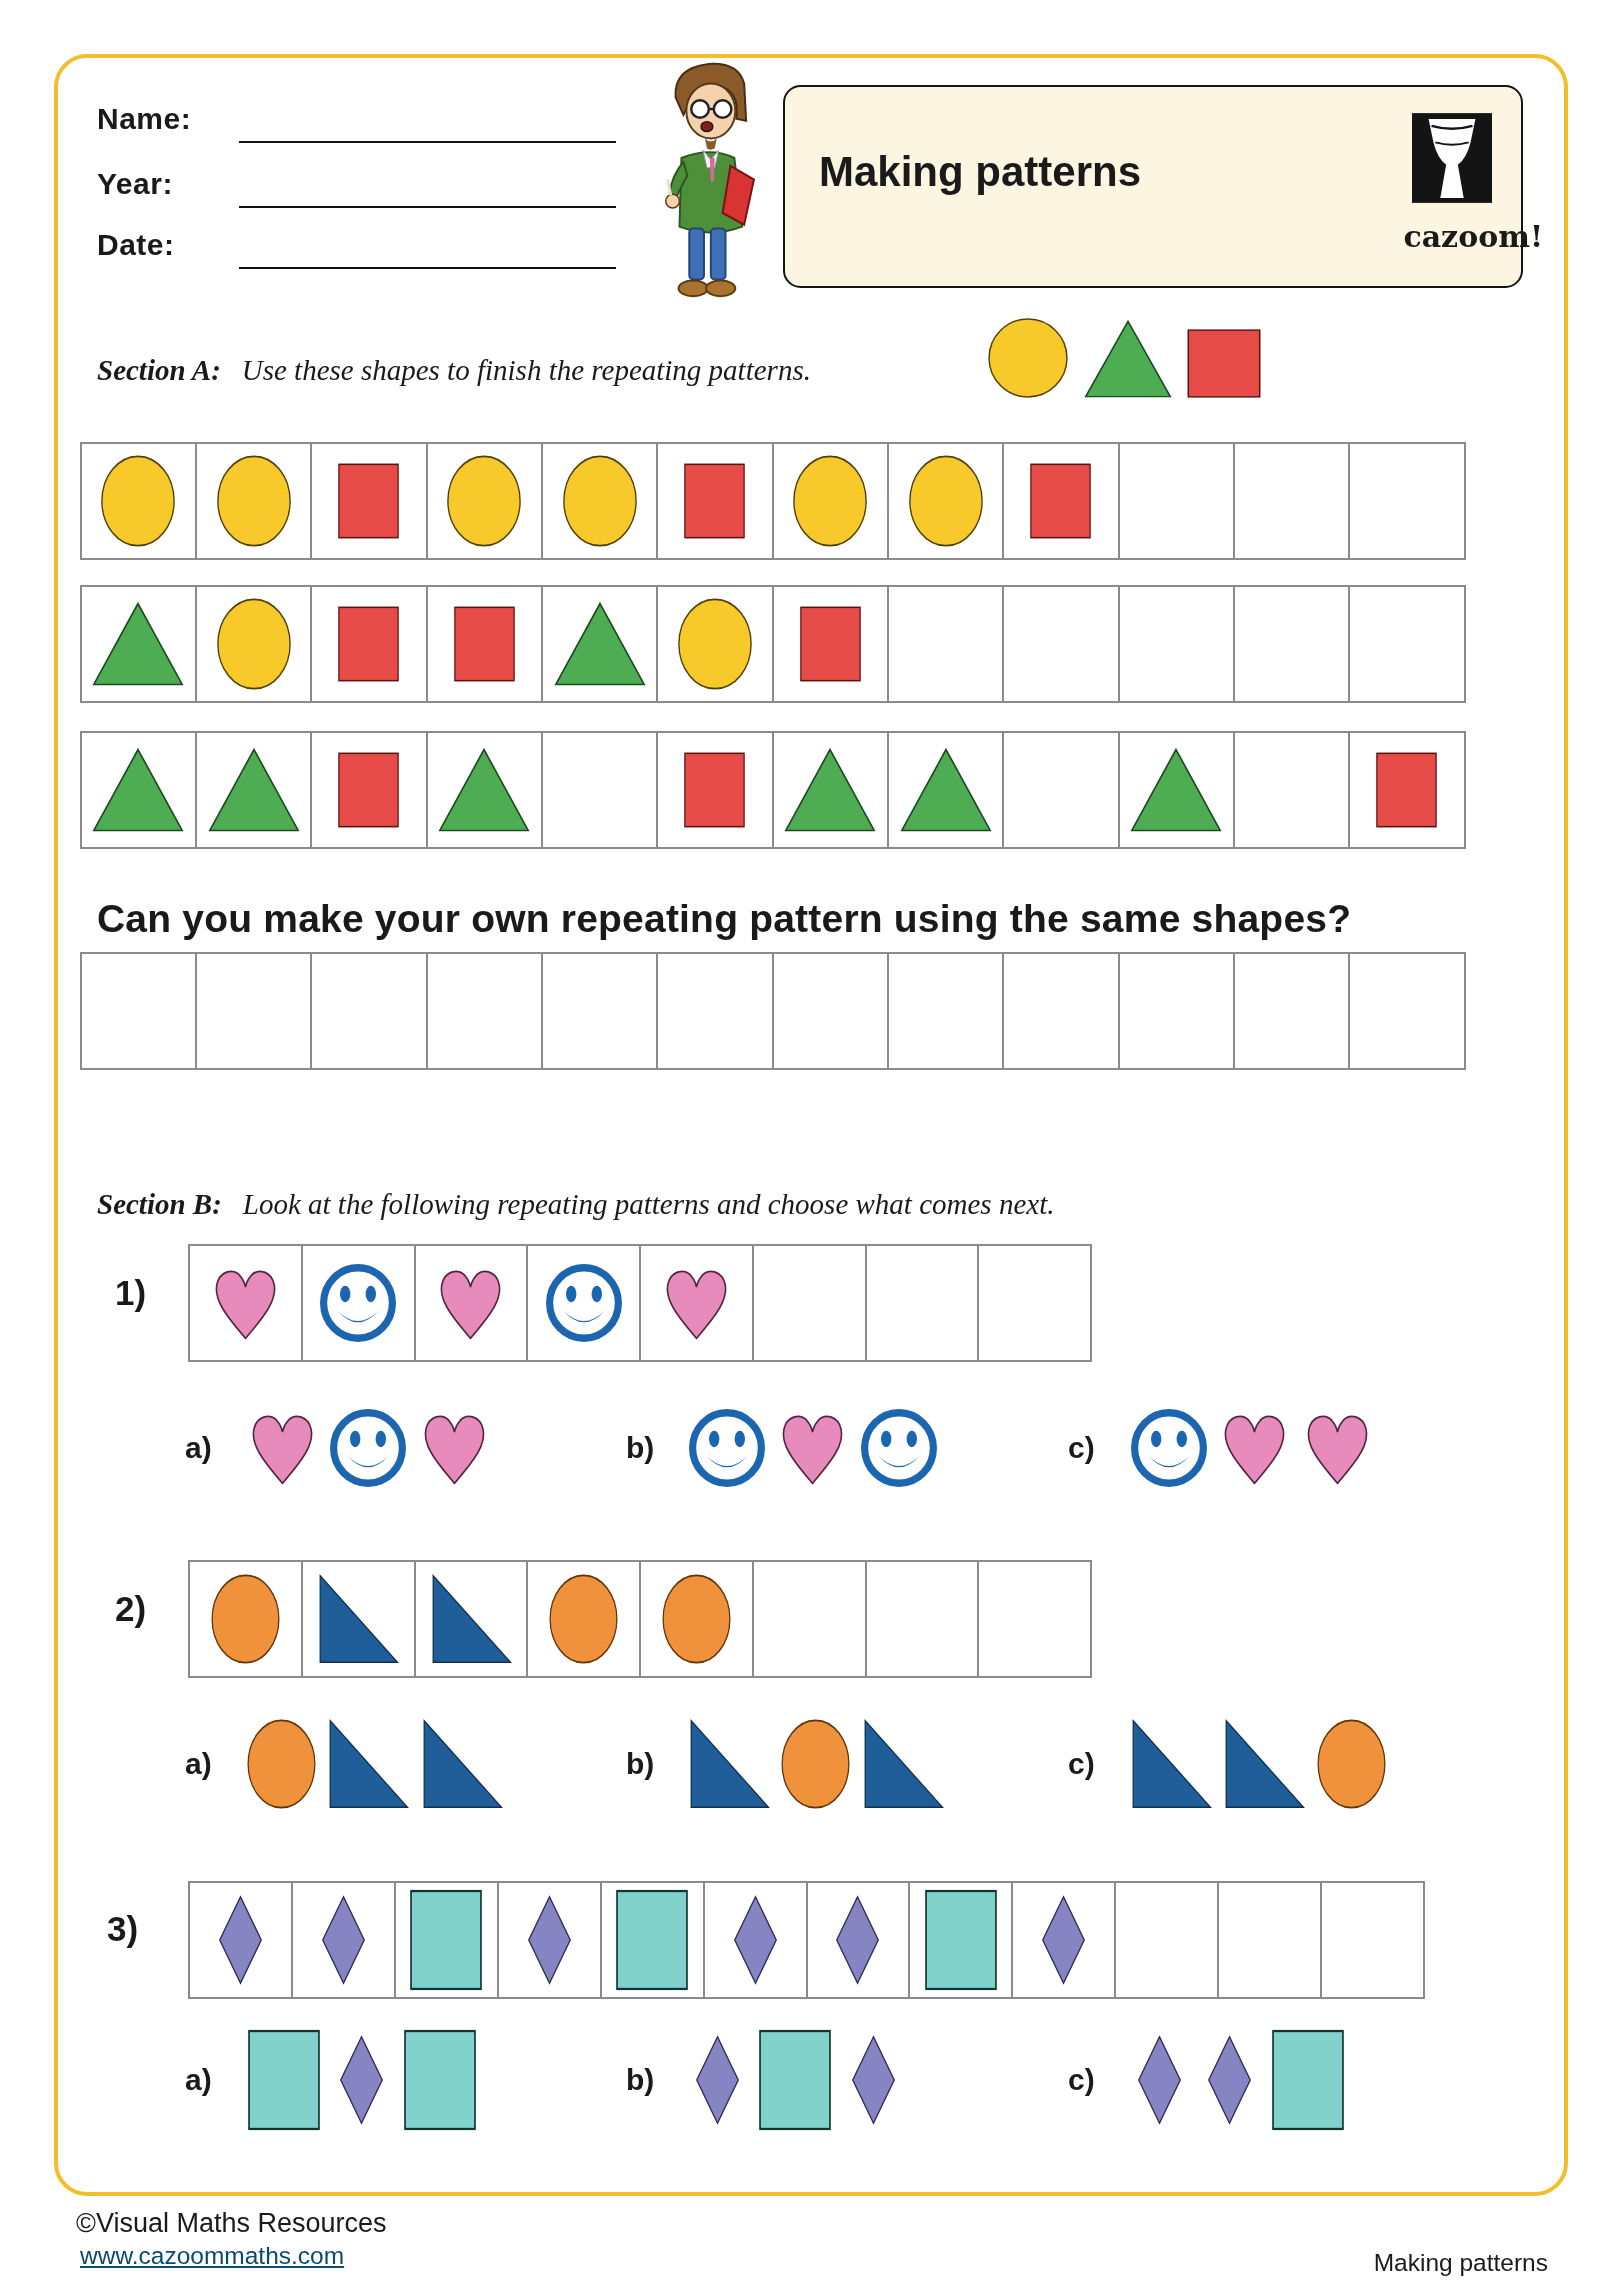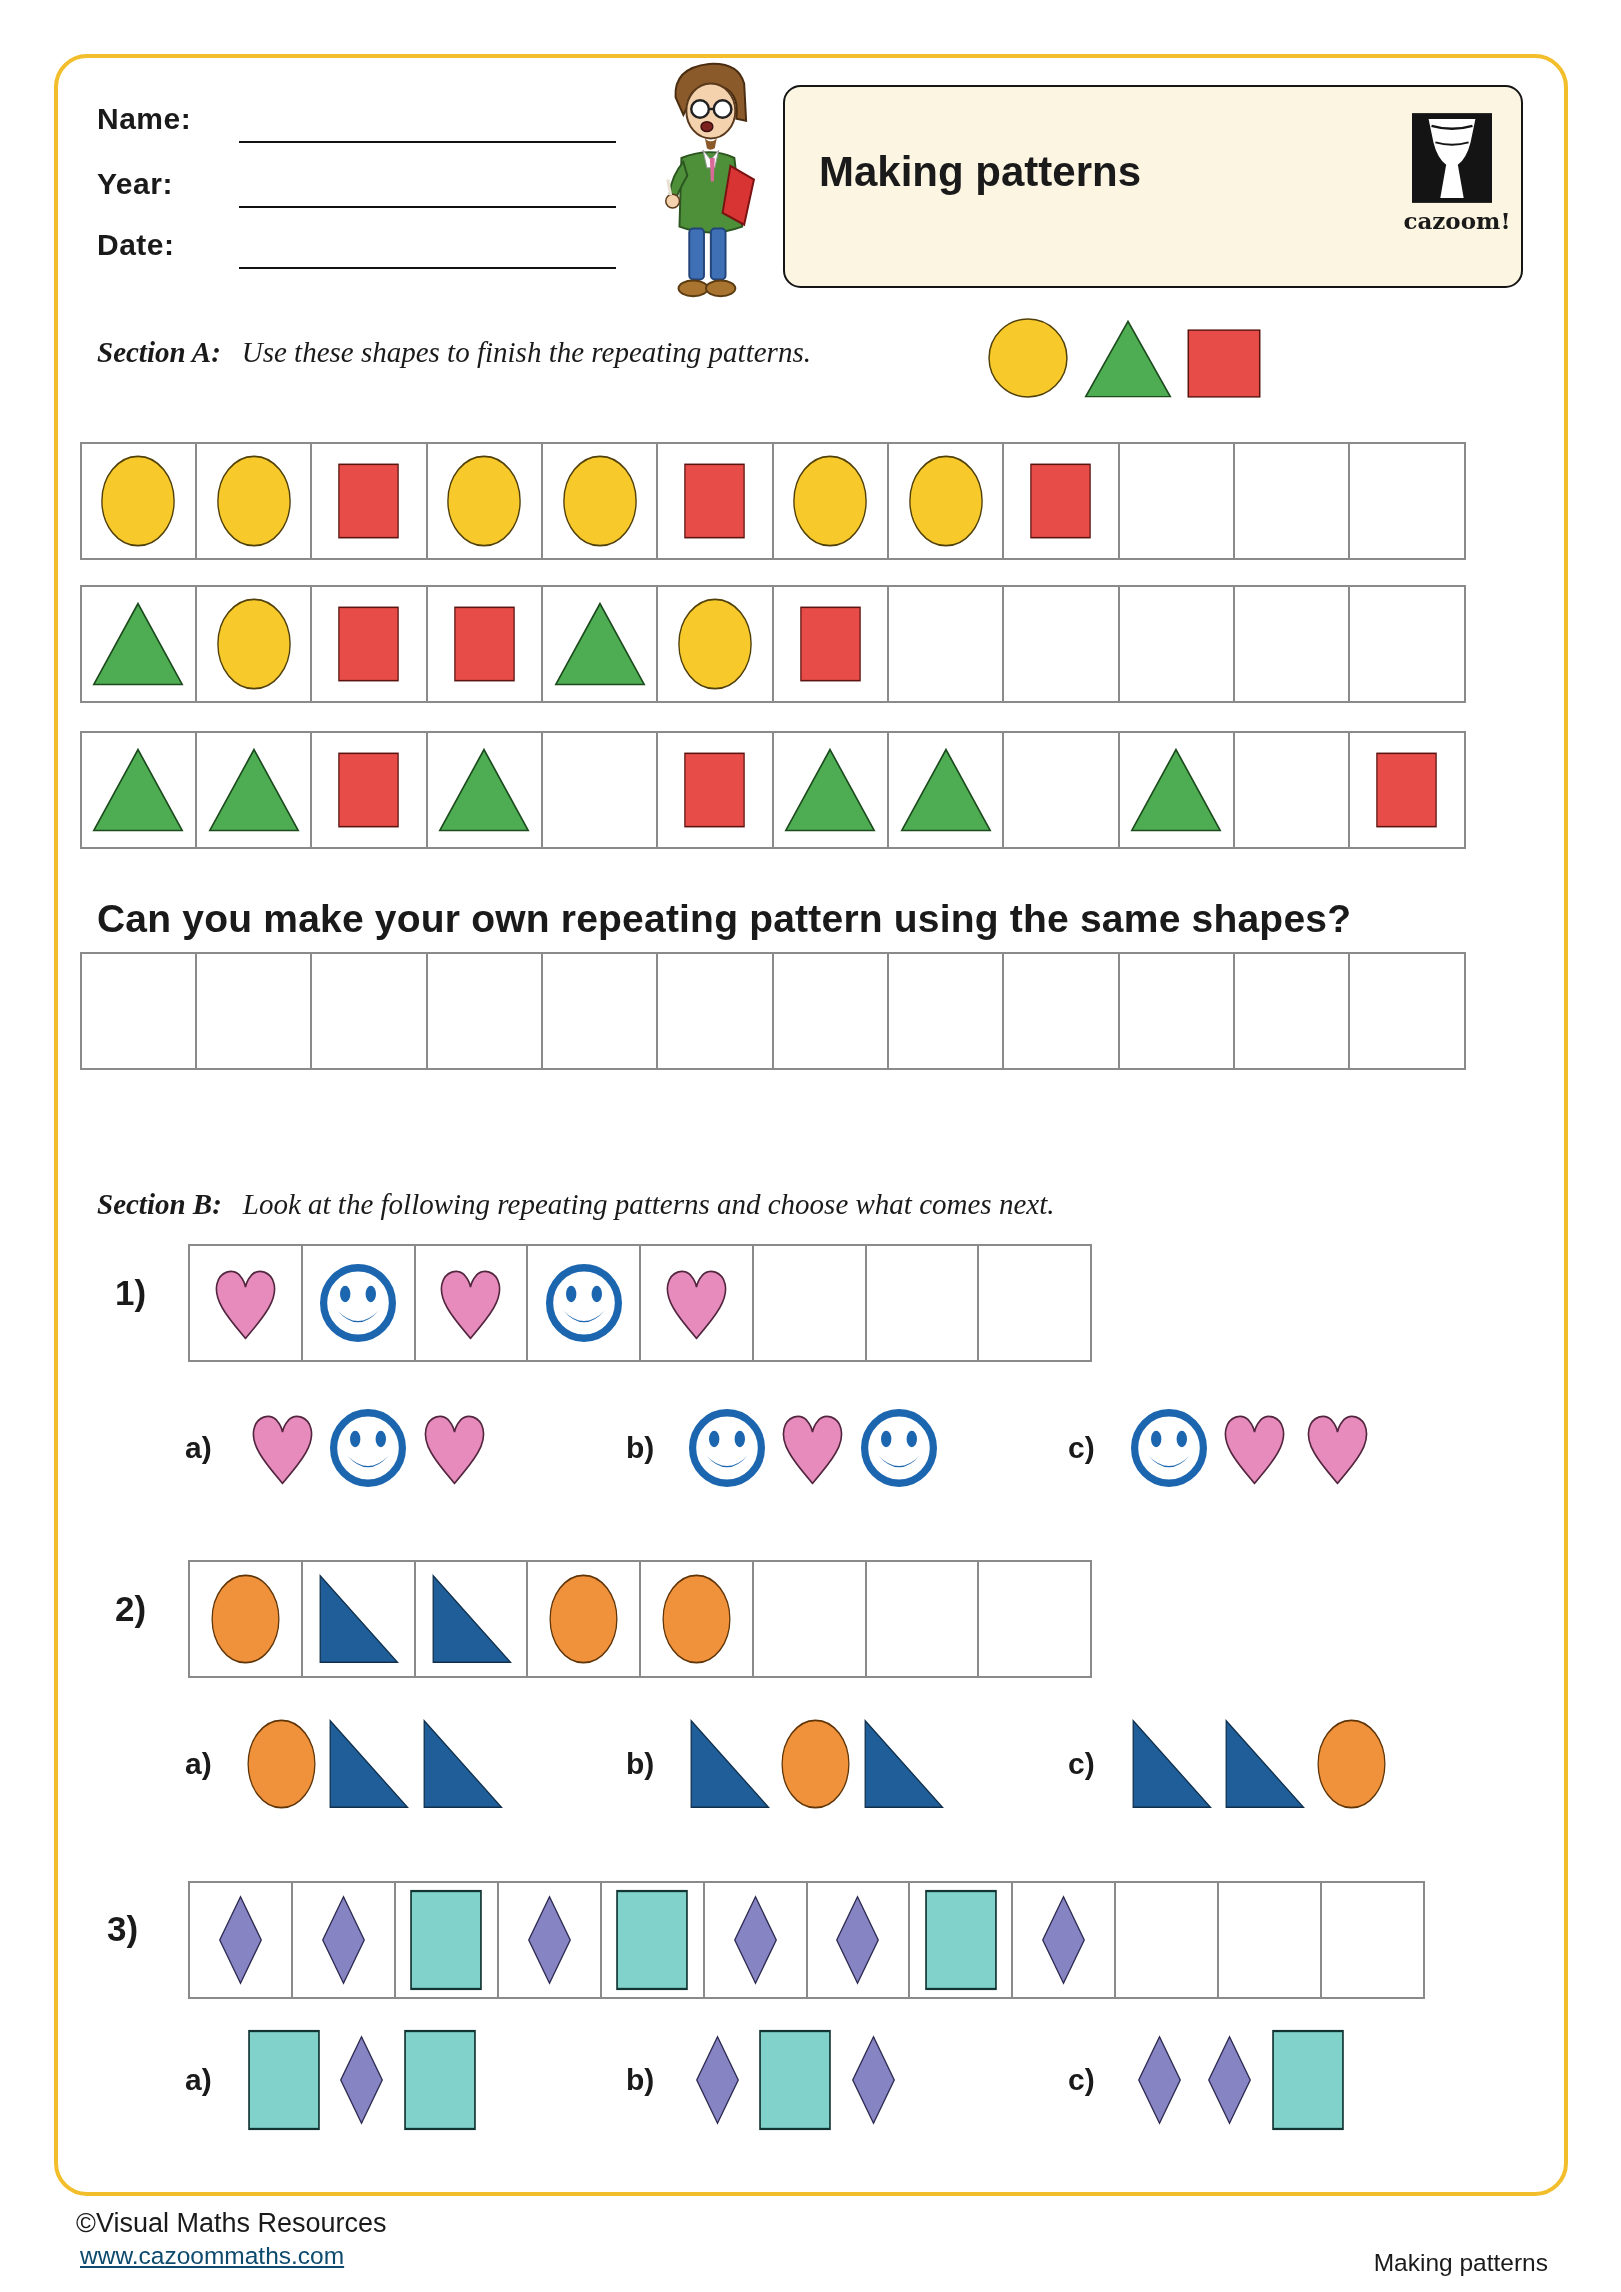--- a/index.html
+++ b/index.html
@@ -14,27 +14,27 @@
   .field-row{position:absolute;left:39px;width:519px;display:flex;align-items:flex-start;}
   .field-row .flabel{font-size:30px;font-weight:bold;width:142px;letter-spacing:0.5px;}
   .field-row .fline{flex:1;border-bottom:2px solid #111;height:39px;}
   .f-name{top:44px;} .f-year{top:109px;} .f-date{top:170px;}
 
   
   .title-box{position:absolute;left:725px;top:27.4px;width:740px;height:203px;
              background:#FBF5E1;border:2.9px solid #151515;border-radius:17.6px;box-sizing:border-box;}
   .title-box h1{position:absolute;left:34px;top:61px;margin:0;font-size:42px;letter-spacing:0;}
   .logo{position:absolute;right:19.6px;top:25.5px;width:98px;text-align:center;}
-  .logo .logo-text{display:block;font-family:"DejaVu Serif",serif;font-weight:bold;font-size:23px;margin-top:0;}
+  .logo .logo-text{display:block;font-family:"DejaVu Serif",serif;font-weight:bold;font-size:30px;margin-top:12px;}
 
   
   .sec-head{position:absolute;left:39px;font-family:"Liberation Serif",serif;font-size:29px;}
   .sec-head b{font-style:italic;font-weight:bold;}
   .sec-head i{margin-left:13.7px;}
-  .sh-a{top:278px;} .sh-b{top:1106px;margin-top:24px;}
+  .sh-a{top:296px;} .sh-b{top:1106px;margin-top:24px;}
 
   .key-shapes{position:absolute;left:929px;top:259px;display:flex;gap:13.7px;align-items:flex-end;}
 
   
   .grid{position:absolute;display:flex;border:2.9px solid #8A8A8A;box-sizing:border-box;background:#fff;}
   .grid .cell{flex:1 1 0;border-right:2px solid #8A8A8A;display:flex;align-items:center;justify-content:center;}
   .grid .cell:last-child{border-right:none;}
   .g-a{left:21.6px;width:1386px;height:118px;}
   .g-a1{top:384px;} .g-a2{top:527px;} .g-a3{top:673px;} .g-blank{top:894px;}
   .g-b{left:130px;height:118px;}

